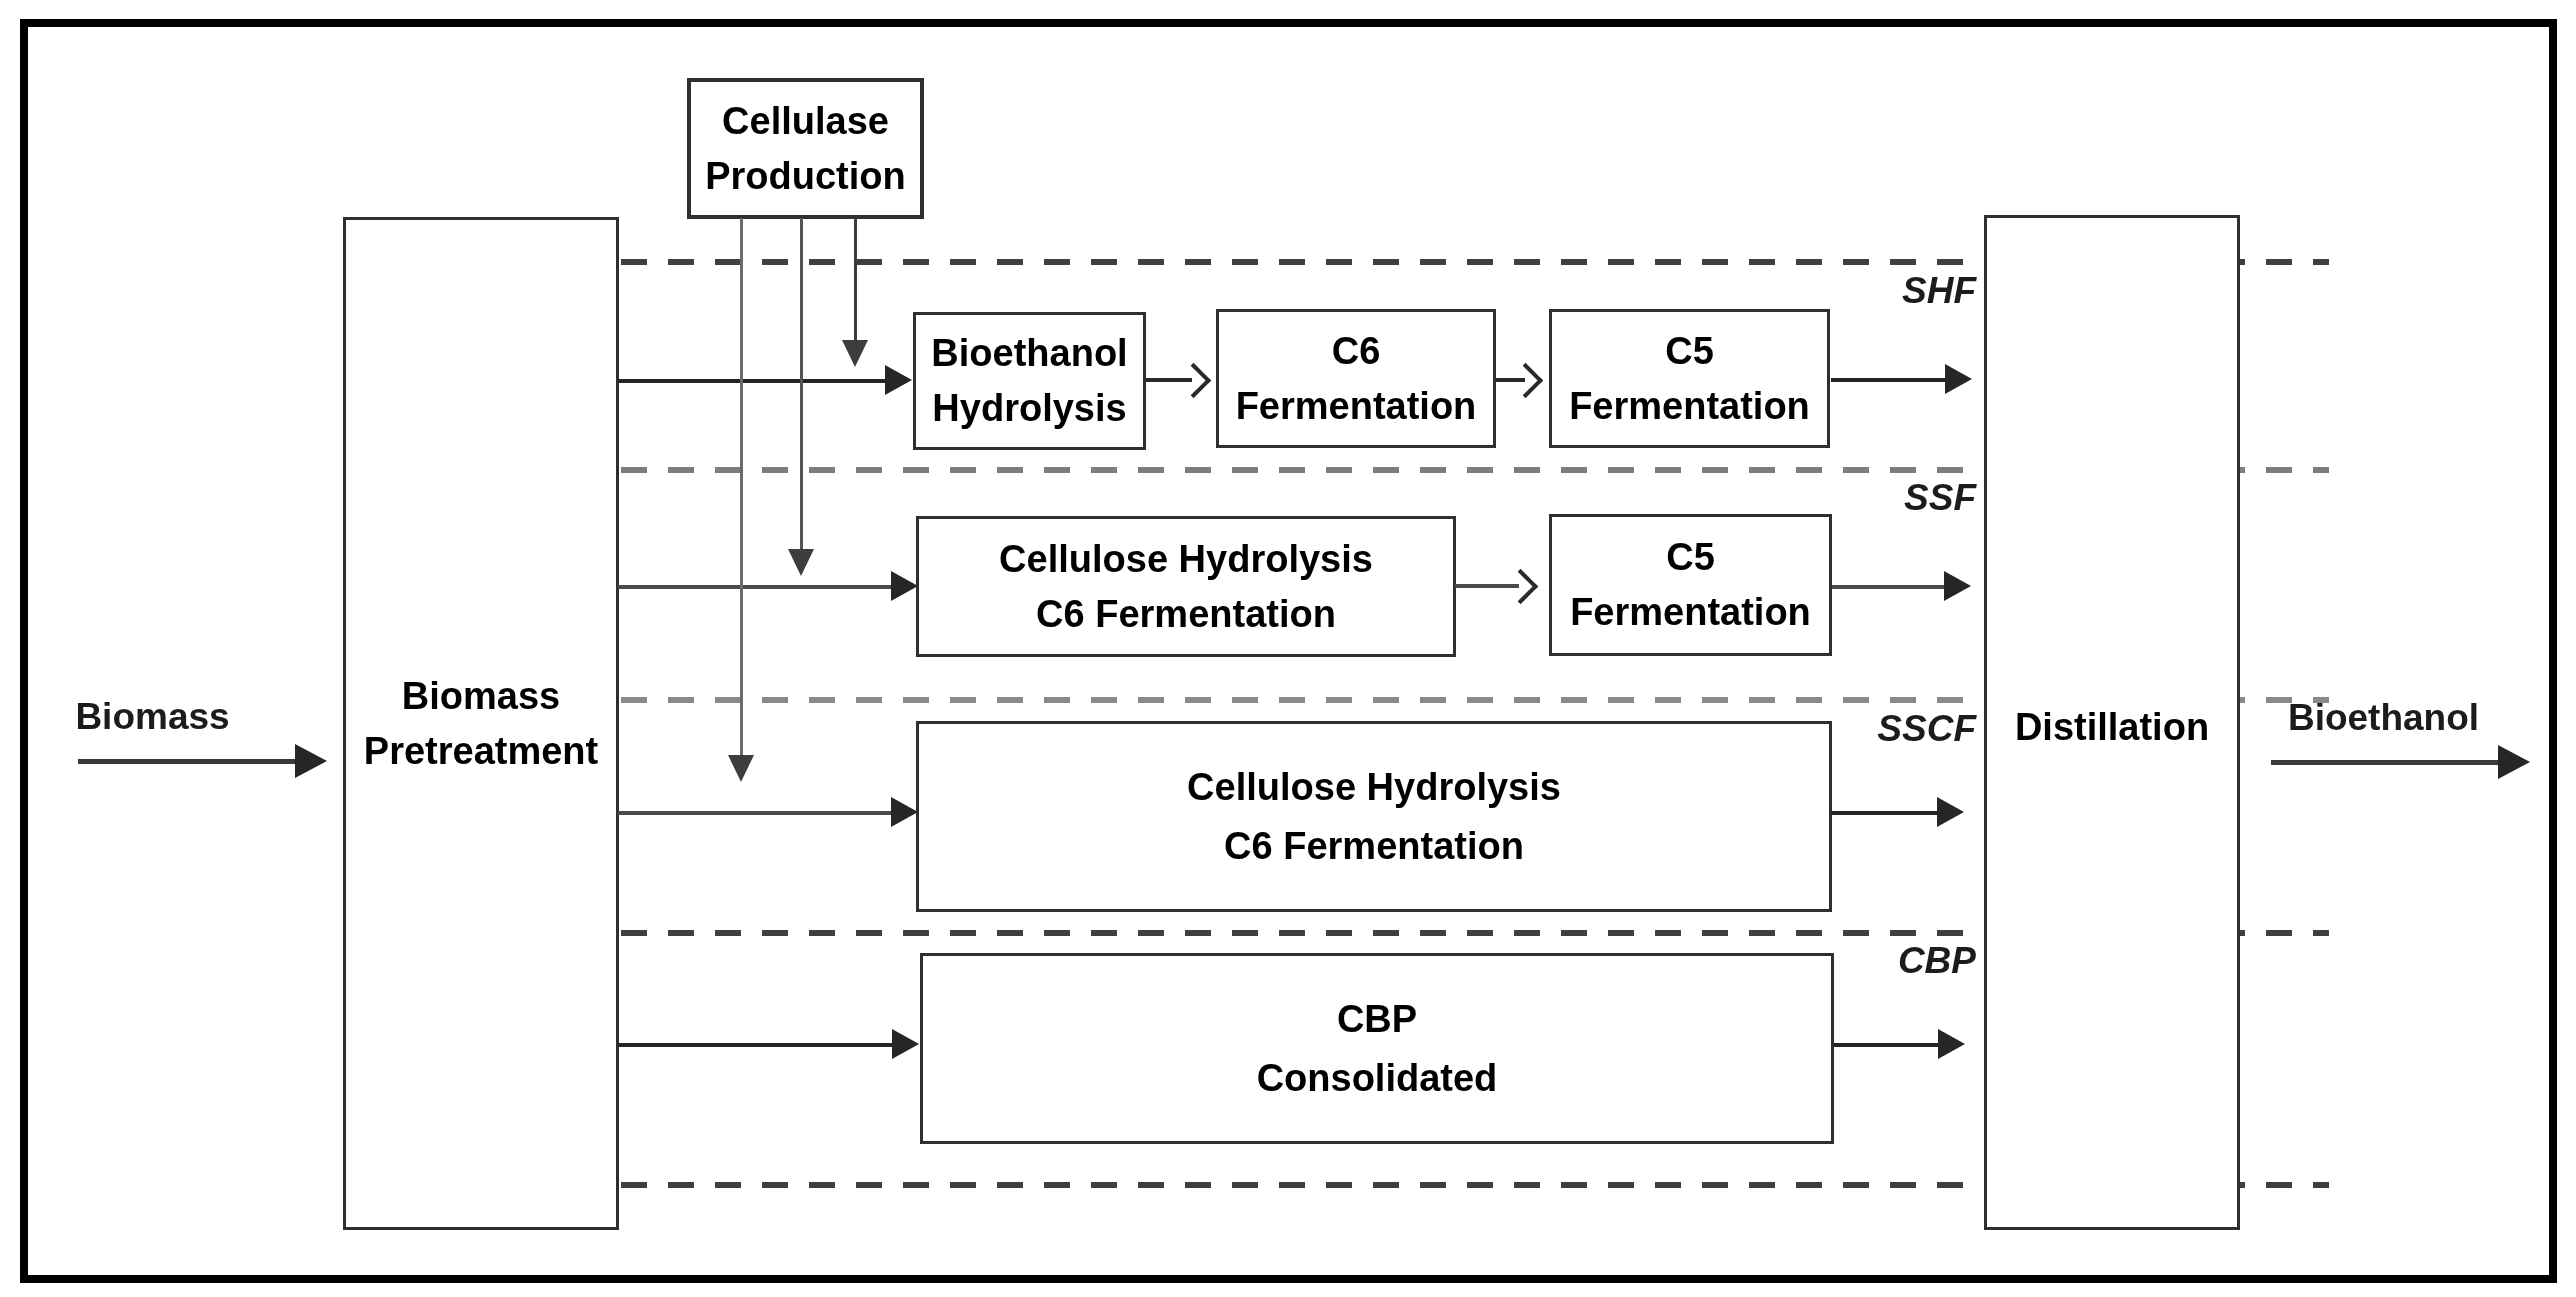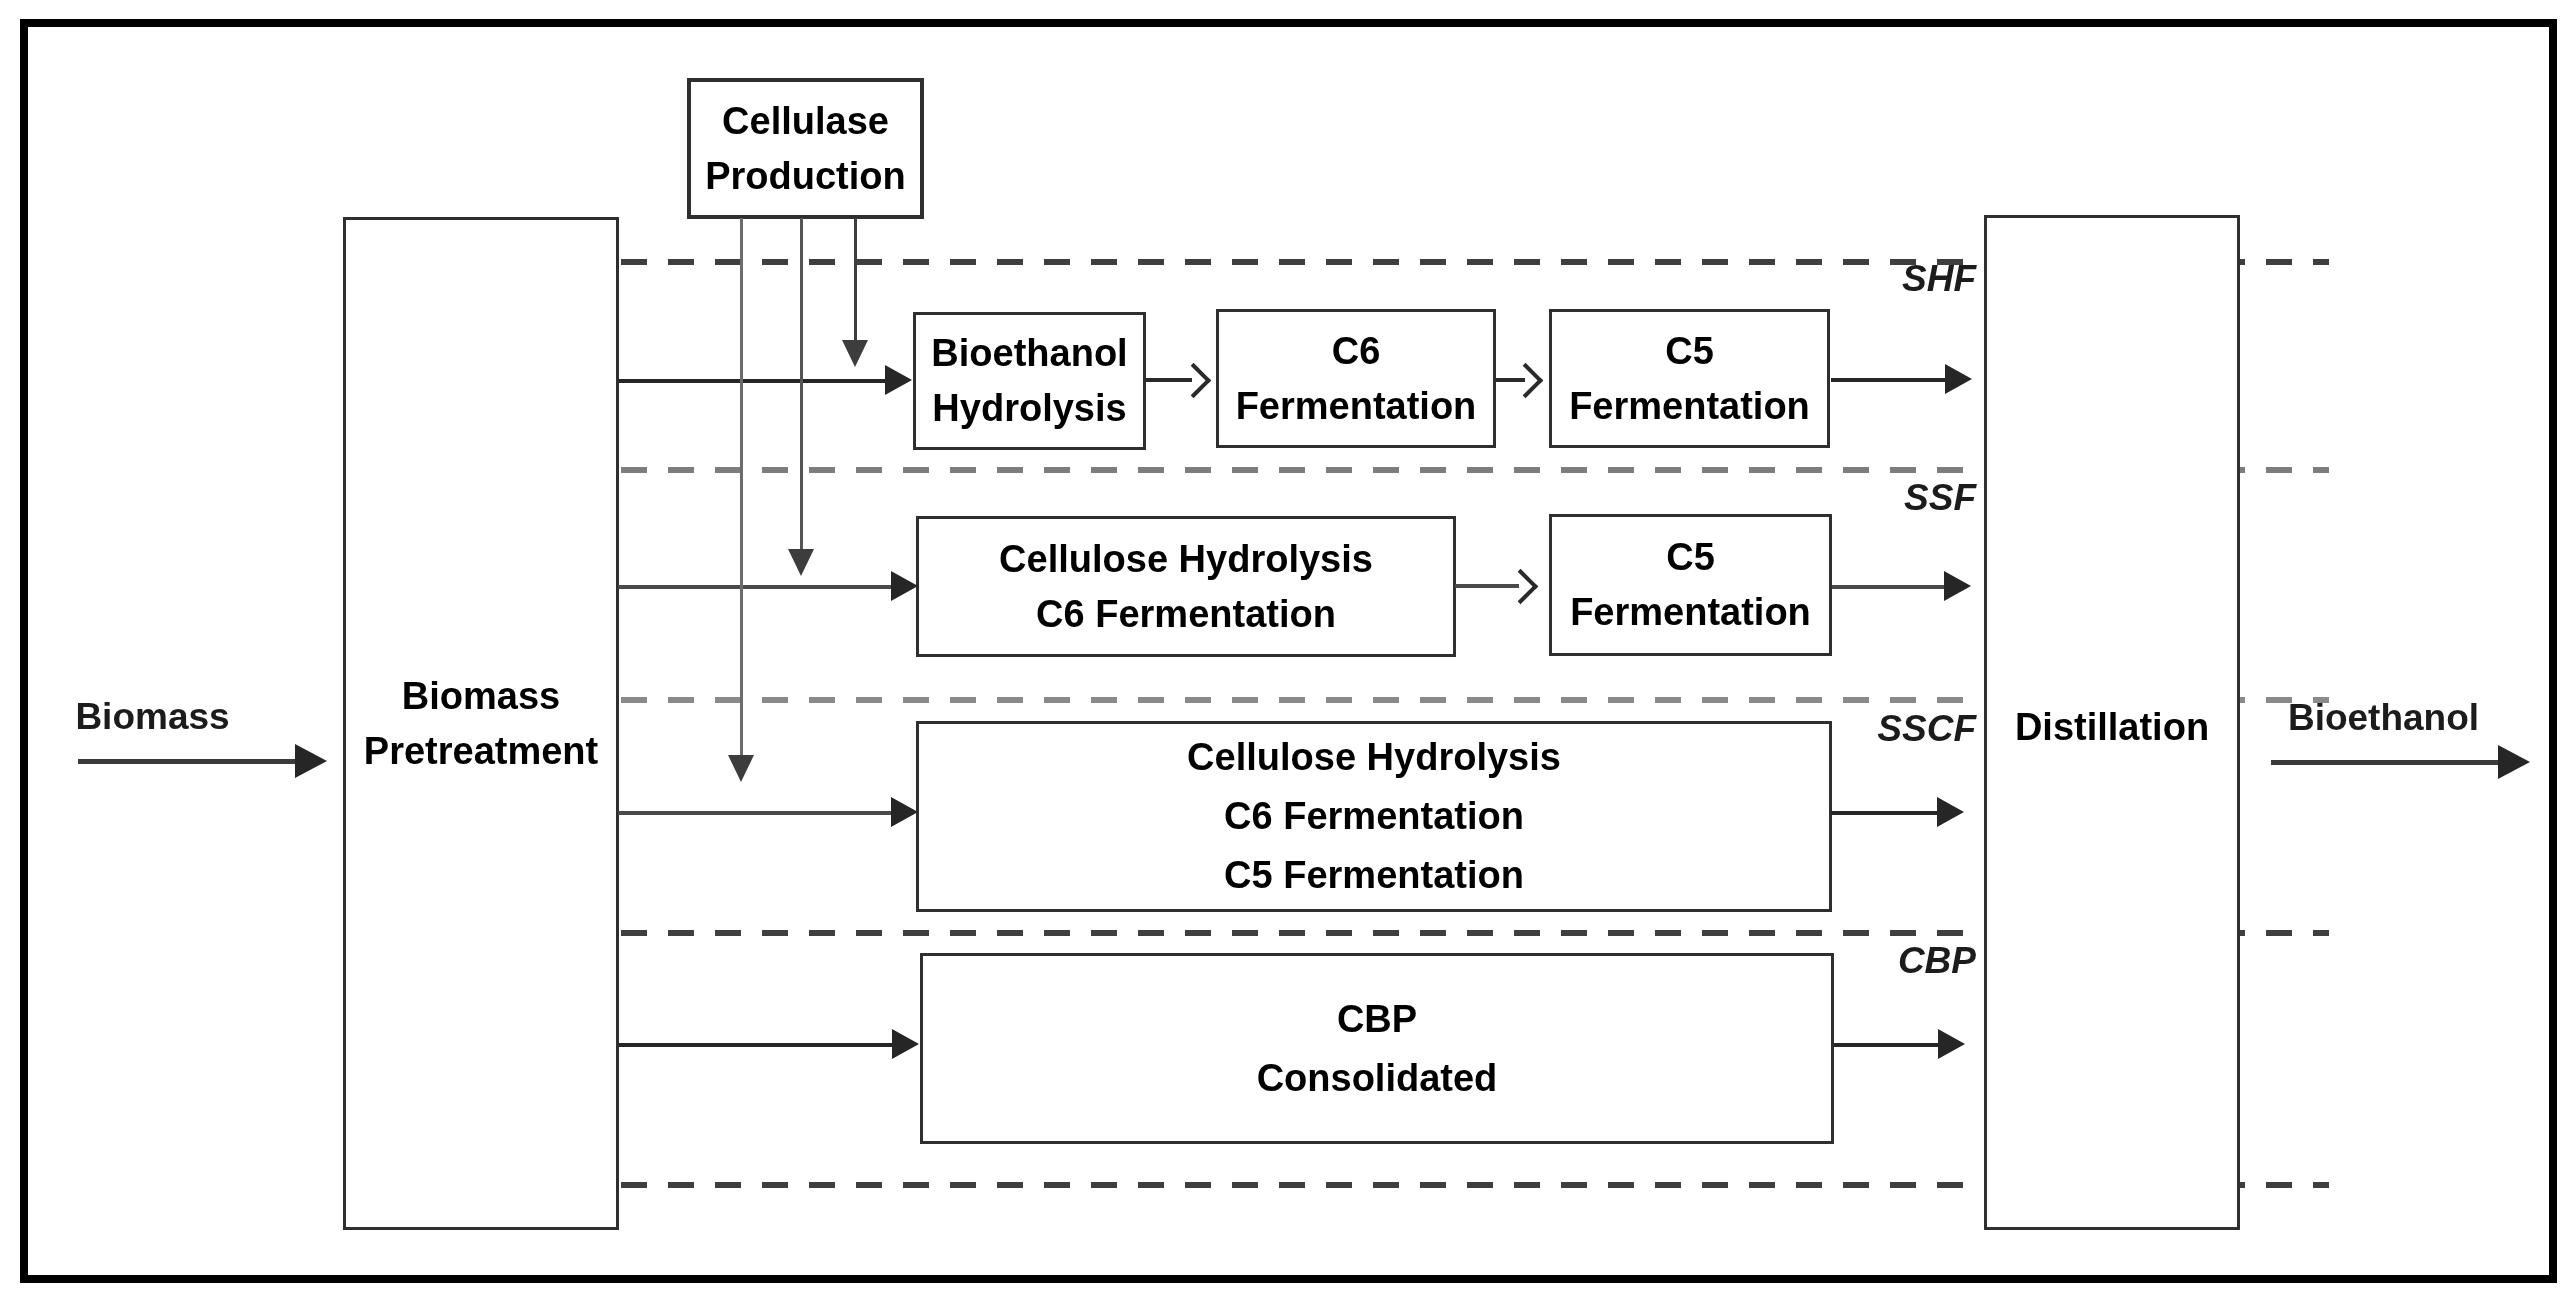--- a/index.html
+++ b/index.html
@@ -29,21 +29,21 @@
         background:repeating-linear-gradient(90deg,#3f3f3f 0 26px,transparent 26px 47px);}
   #dash-1{top:259px;}
   #dash-2{top:467px;background:repeating-linear-gradient(90deg,#7d7d7d 0 26px,transparent 26px 47px);}
   #dash-3{top:697px;background:repeating-linear-gradient(90deg,#8a8a8a 0 26px,transparent 26px 47px);}
   #dash-4{top:930px;}
   #dash-5{top:1182px;}
 
   
   .lane-lbl{position:absolute;left:1735px;width:241px;text-align:right;
             font-weight:bold;font-style:italic;font-size:37px;line-height:42px;color:#1c1c1c;}
-  #lbl-shf {top:258px;} #lbl-ssf{top:477px;} #lbl-sscf{top:708px;} #lbl-cbp{top:940px;}
+  #lbl-shf {top:270px;} #lbl-ssf{top:477px;} #lbl-sscf{top:708px;} #lbl-cbp{top:940px;}
 
   
   .ext-lbl{position:absolute;width:241px;text-align:center;font-weight:bold;
            font-size:37px;line-height:42px;color:#1c1c1c;}
   #lbl-biomass   {left:32px;  top:696px;}
   #lbl-bioethanol{left:2263px;top:697px;}
 
   
   .arrow{position:absolute;}
   .aline{position:absolute;background:#262626;}
@@ -149,21 +149,20 @@
     <div class="bl">C6 Fermentation</div>
   </div>
   <div class="box" id="box-ssf-c5">
     <div class="bl">C5</div>
     <div class="bl">Fermentation</div>
   </div>
 
   <div class="box" id="box-sscf-combo">
     <div class="bl">Cellulose Hydrolysis</div>
     <div class="bl">C6 Fermentation</div>
-    <div class="bl">C5 Fermentation</div>
   </div>
 
   <div class="box" id="box-cbp-combo">
     <div class="bl">CBP</div>
     <div class="bl">Consolidated</div>
   </div>
 
   <div class="arrow h" id="ar-biomass">
     <div class="aline"></div>
     <div class="head-r big"></div>

